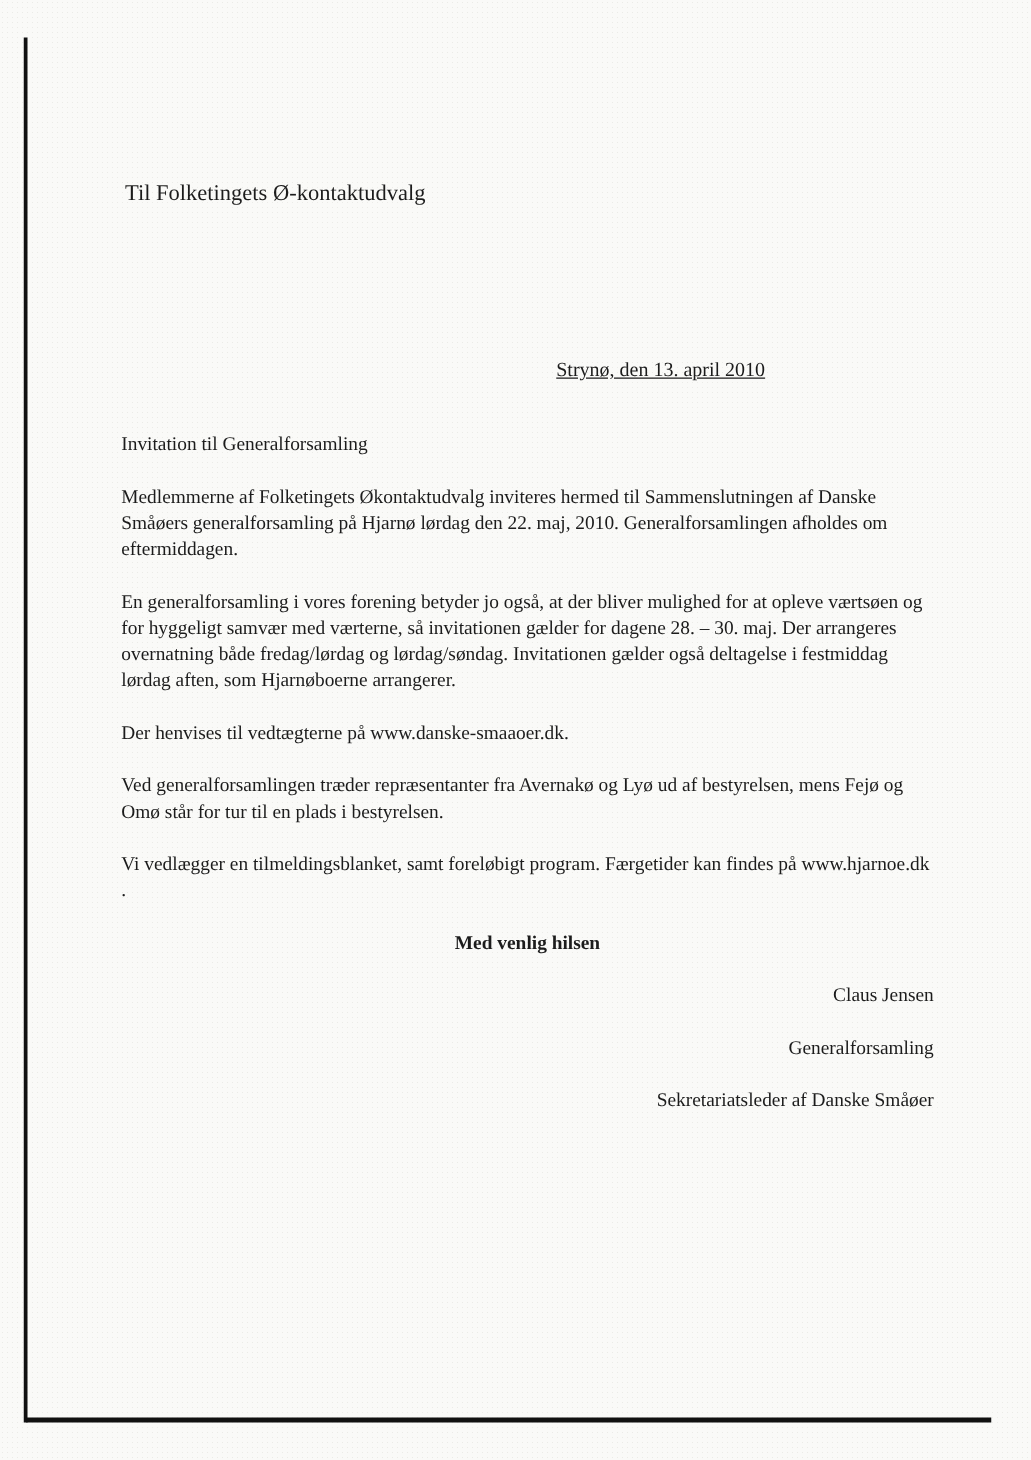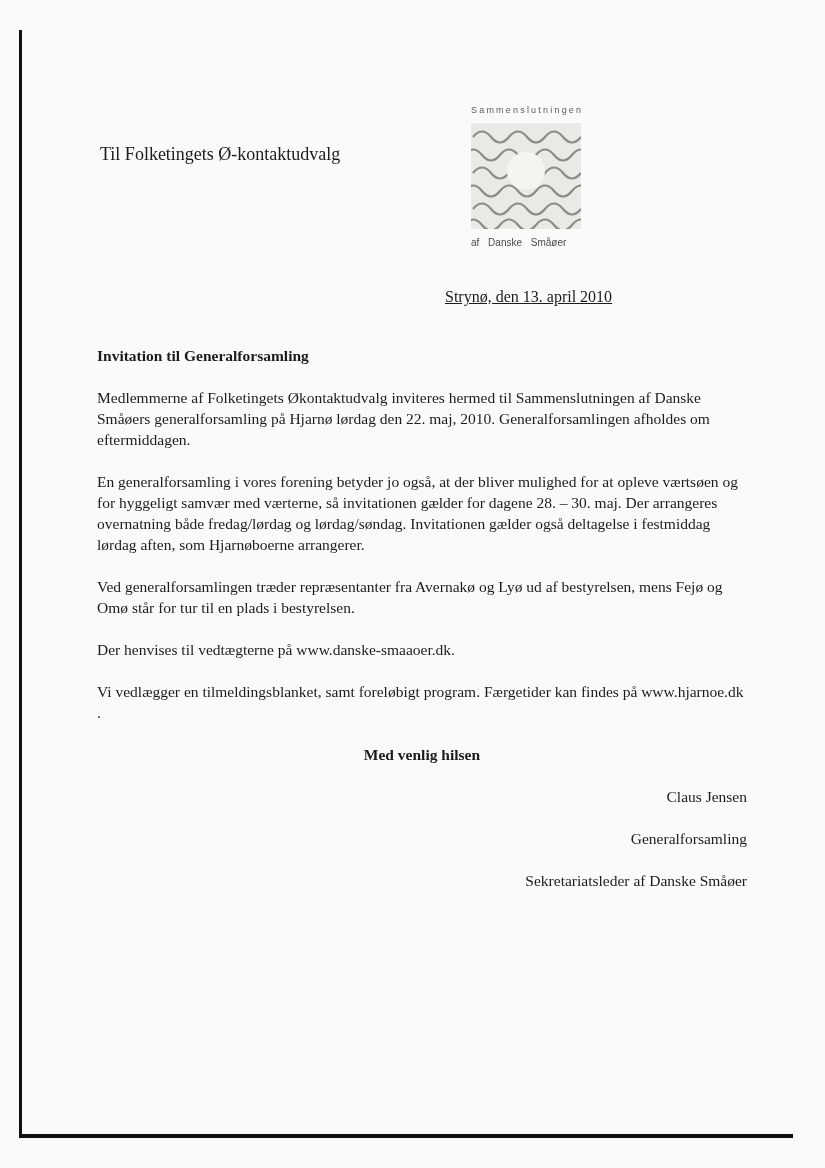--- a/index.html
+++ b/index.html
@@ -85,21 +85,21 @@
 
   .body-text {
     position: absolute;
     left: 97px;
     top: 345px;
     width: 650px;
     font-size: 15.5px;
     line-height: 21px;
   }
   .heading {
-    font-weight: bold;
+    font-weight: normal;
     margin: 0 0 12px 0;
     font-size: 15.5px;
   }
   .body-text p {
     margin: 0 0 21px 0;
   }
   .closing {
     font-weight: bold;
     margin-top: 44px;
     margin-bottom: 0;
@@ -122,49 +122,33 @@
 </head>
 <body>
 
 <div class="page">
 
   <div class="left-line"></div>
   <div class="bottom-line"></div>
 
   <div class="recipient">Til Folketingets Ø-kontaktudvalg</div>
 
-  <div class="logo-block">
-    <div class="logo-top-text">Sammenslutningen</div>
-    <svg class="logo-img" viewBox="0 0 110 106" xmlns="http://www.w3.org/2000/svg">
-      <rect x="0" y="0" width="110" height="106" fill="#e9e9e5"></rect>
-      <g stroke="#8a8a86" stroke-width="2.2" fill="none">
-        <path d="M2 14 q 9 -11 18 0 t 18 0 t 18 0 t 18 0 t 18 0 t 18 0"></path>
-        <path d="M-7 32 q 9 -11 18 0 t 18 0 t 18 0 t 18 0 t 18 0 t 18 0 t 18 0"></path>
-        <path d="M2 50 q 9 -11 18 0 t 18 0 t 18 0 t 18 0 t 18 0 t 18 0"></path>
-        <path d="M-7 68 q 9 -11 18 0 t 18 0 t 18 0 t 18 0 t 18 0 t 18 0 t 18 0"></path>
-        <path d="M2 86 q 9 -11 18 0 t 18 0 t 18 0 t 18 0 t 18 0 t 18 0"></path>
-        <path d="M-7 102 q 9 -11 18 0 t 18 0 t 18 0 t 18 0 t 18 0 t 18 0 t 18 0"></path>
-      </g>
-      <circle cx="55" cy="48" r="19" fill="#f4f4f1"></circle>
-    </svg>
-    <div class="logo-bottom-text">af Danske Småøer</div>
-  </div>
 
   <div class="dateline">Strynø, den 13. april 2010</div>
 
   <div class="body-text">
     <p class="heading">Invitation til Generalforsamling</p>
 
     <p>Medlemmerne af Folketingets Økontaktudvalg inviteres hermed til Sammenslutningen af Danske Småøers generalforsamling på Hjarnø lørdag den 22. maj, 2010. Generalforsamlingen afholdes om eftermiddagen.</p>
 
     <p>En generalforsamling i vores forening betyder jo også, at der bliver mulighed for at opleve værtsøen og for hyggeligt samvær med værterne, så invitationen gælder for dagene 28. – 30. maj. Der arrangeres overnatning både fredag/lørdag og lørdag/søndag. Invitationen gælder også deltagelse i festmiddag lørdag aften, som Hjarnøboerne arrangerer.</p>
 
+    <p>Der henvises til vedtægterne på www.danske-smaaoer.dk.</p>
+
     <p>Ved generalforsamlingen træder repræsentanter fra Avernakø og Lyø ud af bestyrelsen, mens Fejø og Omø står for tur til en plads i bestyrelsen.</p>
-
-    <p>Der henvises til vedtægterne på www.danske-smaaoer.dk.</p>
 
     <p>Vi vedlægger en tilmeldingsblanket, samt foreløbigt program. Færgetider kan findes på www.hjarnoe.dk .</p>
 
     <p class="closing">Med venlig hilsen</p>
 
     <p class="sig-line sig-name">Claus Jensen</p>
     <p class="sig-line sig-title">Generalforsamling</p>
     <p class="sig-line sig-org">Sekretariatsleder af Danske Småøer</p>
   </div>
 

